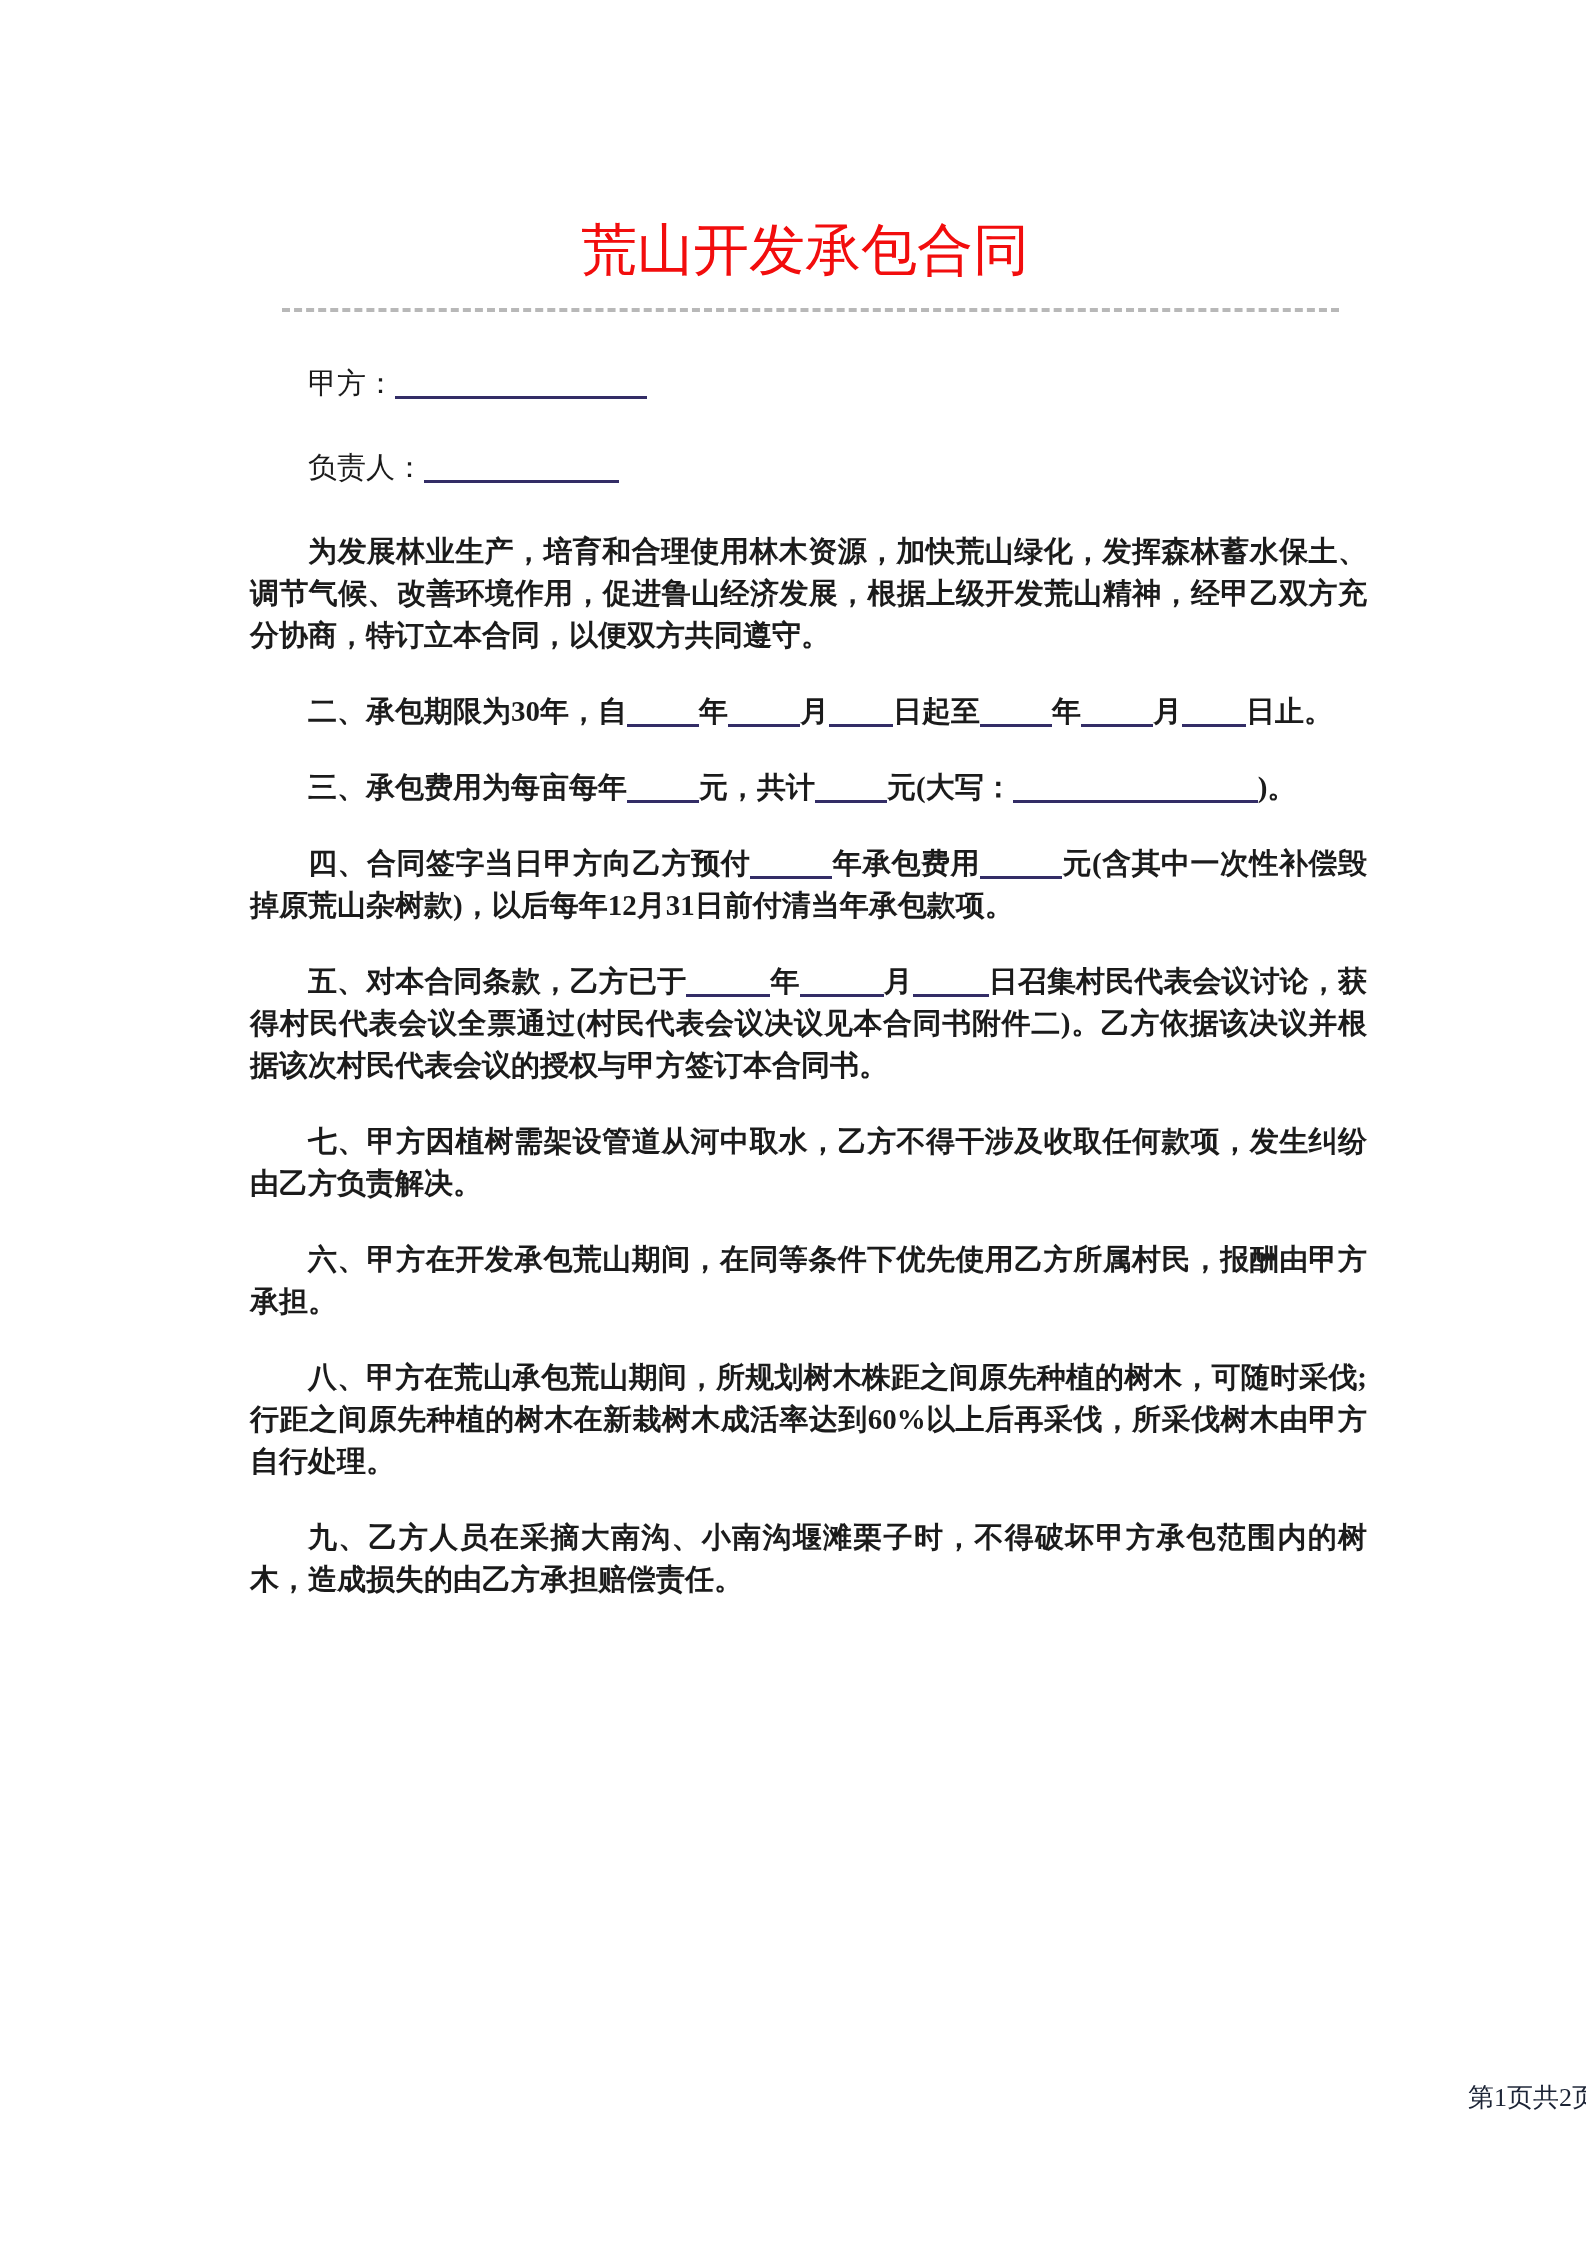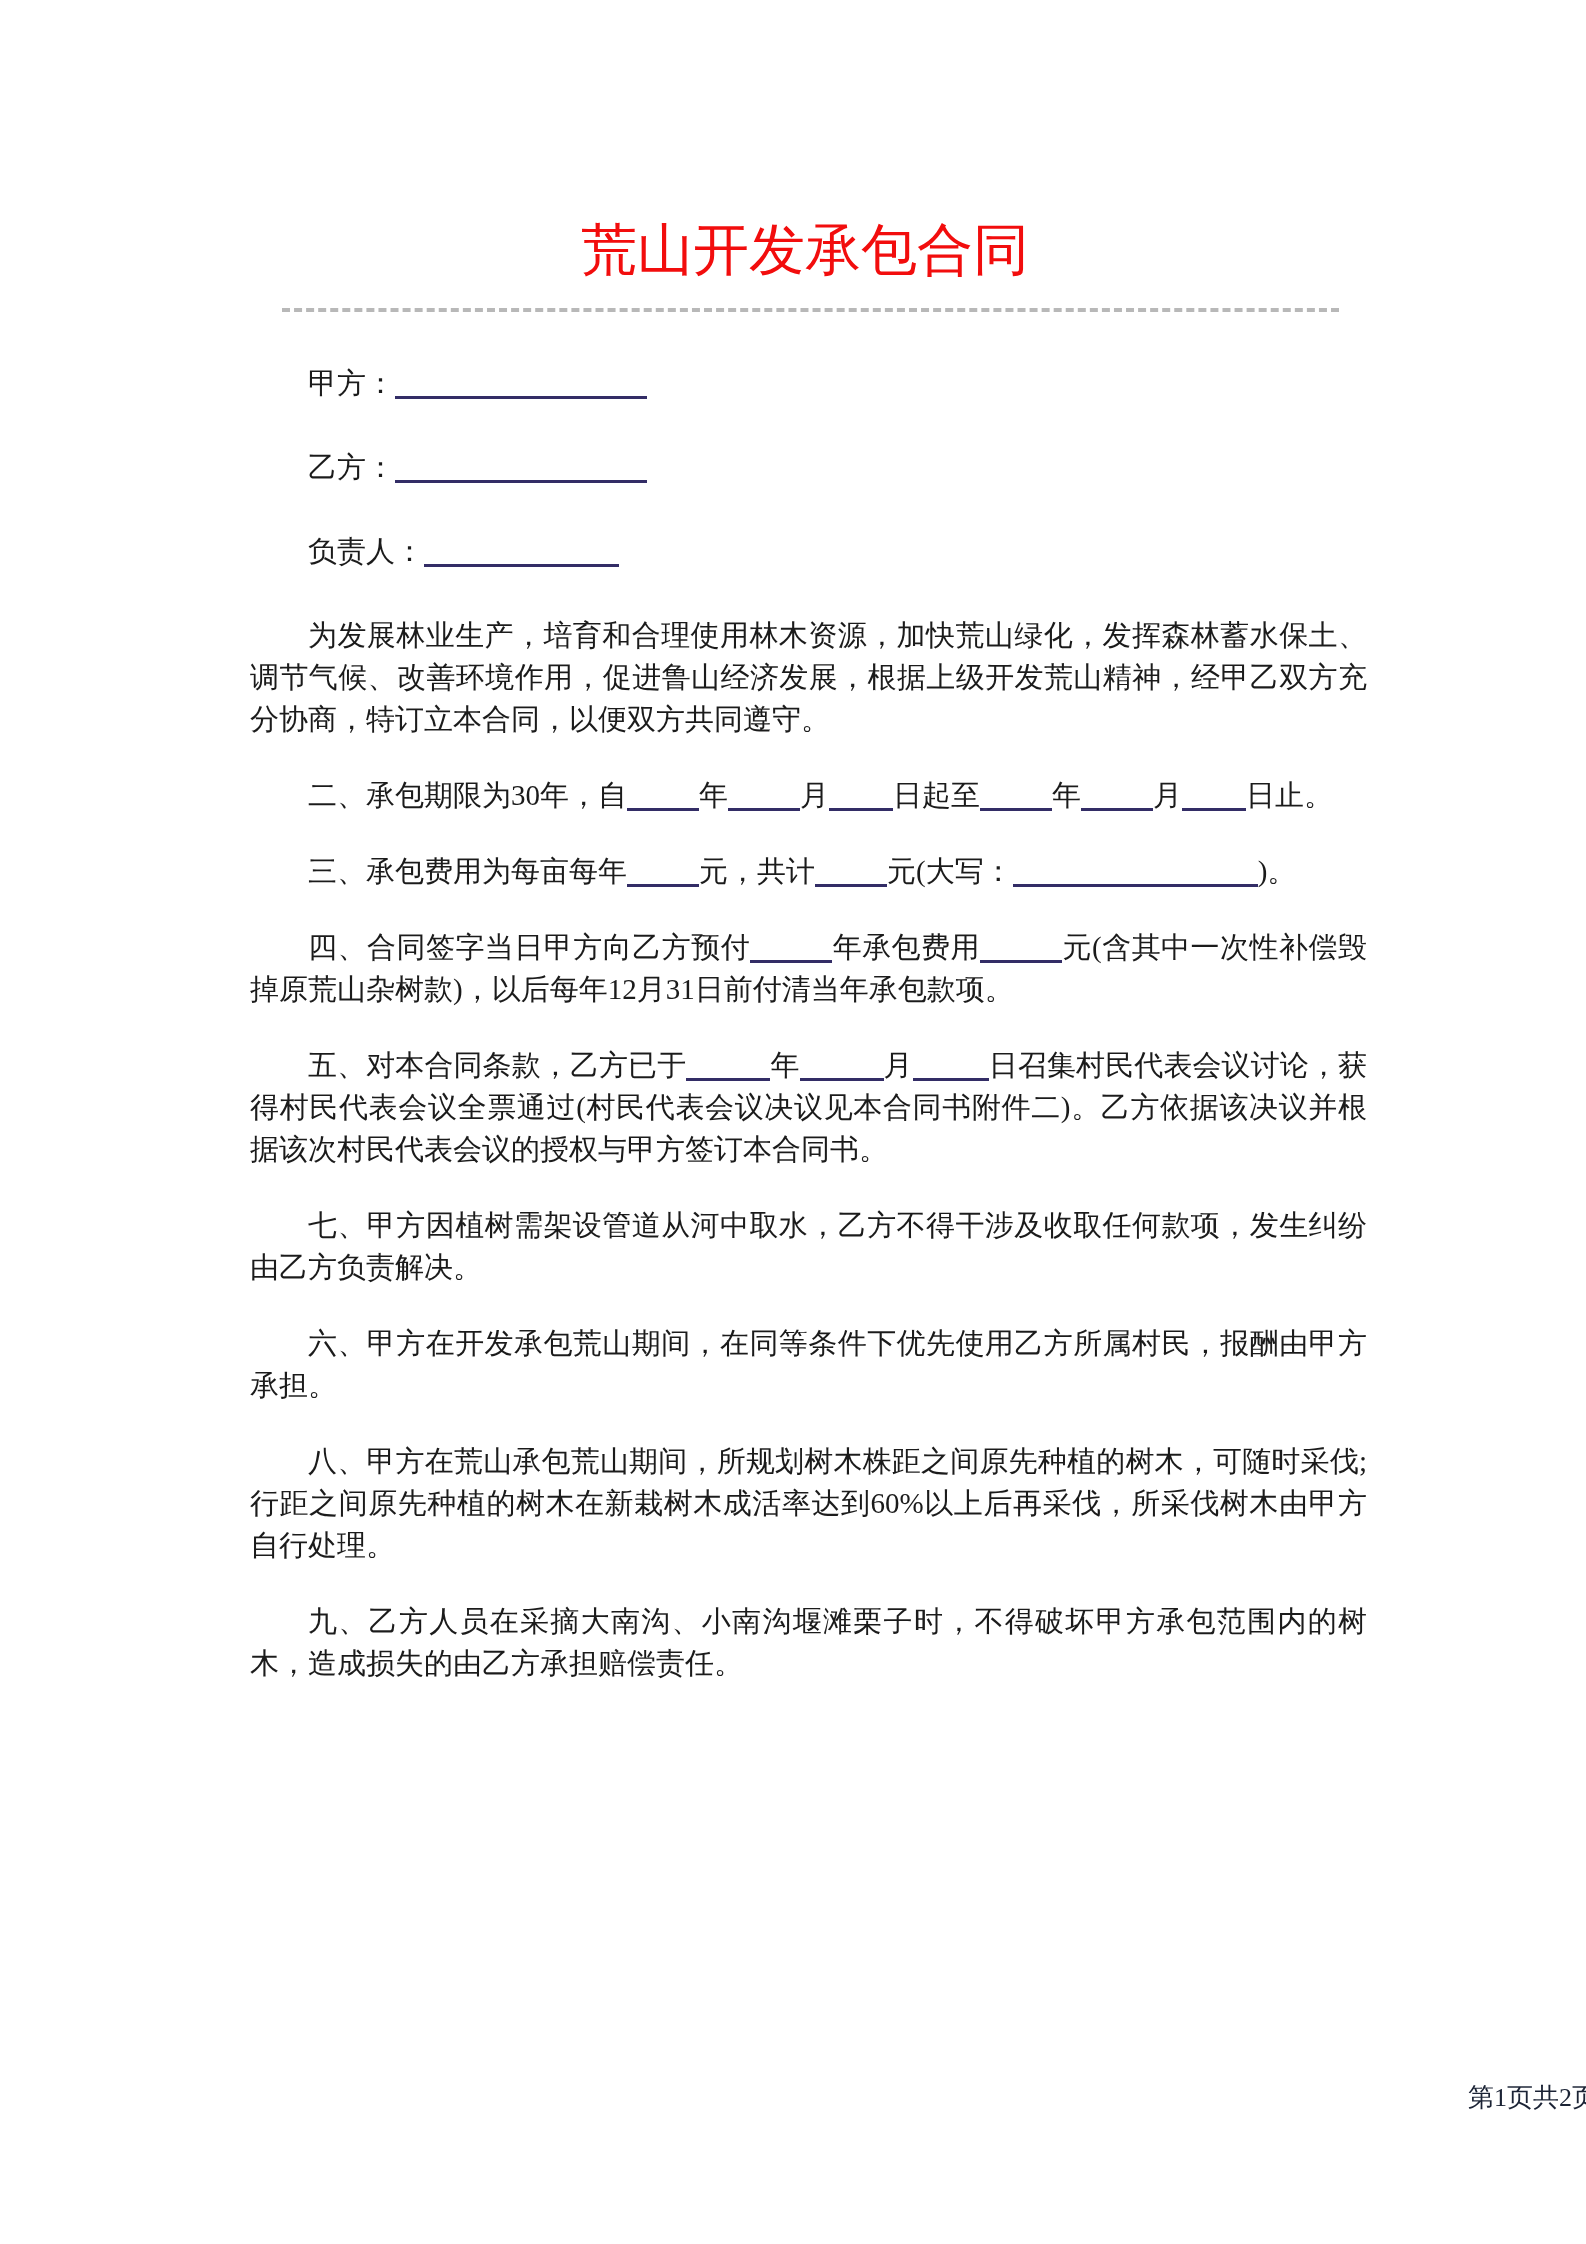--- a/index.html
+++ b/index.html
@@ -39,20 +39,21 @@
   }
   .body-text {
     margin: 0 231px 0 238px;
     font-size: 29px;
   }
   .para {
     margin: 16px 0 34px 0;
     line-height: 42px;
     text-indent: 58px;
     text-align: justify;
+    font-weight: bold;
   }
   .blank {
     display: inline-block;
     height: 26px;
     border-bottom: 3px solid var(--blank-color, #332d66);
     vertical-align: -6px;
   }
   .footer {
     position: absolute;
     top: 2080px;
@@ -64,21 +65,20 @@
   }
 </style>
 </head>
 <body>
 
 <div class="page" style="--title-color: #F20D0D; --body-text: #1B1B1B; --blank-color: #332D66; --sep-color: #B8B8B8; --footer-color: #1B2335; --page-bg: #FFFFFF;">
   <h1 class="title">荒山开发承包合同</h1>
   <div class="sep"></div>
   <div class="fields">
       <div class="field-row"><span>甲方：</span><span class="blank" style="width: 252px;"></span></div>
-      <div class="field-row"><span>乙方：</span><span class="blank" style="width: 252px;"></span></div>
       <div class="field-row"><span>负责人：</span><span class="blank" style="width: 195px;"></span></div>
     </div>
   <div class="body-text">
       <p class="para">为发展林业生产，培育和合理使用林木资源，加快荒山绿化，发挥森林蓄水保土、调节气候、改善环境作用，促进鲁山经济发展，根据上级开发荒山精神，经甲乙双方充分协商，特订立本合同，以便双方共同遵守。</p>
       <p class="para">二、承包期限为30年，自<span class="blank" style="width: 72px;"></span>年<span class="blank" style="width: 72px;"></span>月<span class="blank" style="width: 64px;"></span>日起至<span class="blank" style="width: 72px;"></span>年<span class="blank" style="width: 72px;"></span>月<span class="blank" style="width: 64px;"></span>日止。</p>
       <p class="para">三、承包费用为每亩每年<span class="blank" style="width: 72px;"></span>元，共计<span class="blank" style="width: 72px;"></span>元(大写：<span class="blank" style="width: 245px;"></span>)。</p>
       <p class="para">四、合同签字当日甲方向乙方预付<span class="blank" style="width: 82px;"></span>年承包费用<span class="blank" style="width: 82px;"></span>元(含其中一次性补偿毁掉原荒山杂树款)，以后每年12月31日前付清当年承包款项。</p>
       <p class="para">五、对本合同条款，乙方已于<span class="blank" style="width: 84px;"></span>年<span class="blank" style="width: 84px;"></span>月<span class="blank" style="width: 76px;"></span>日召集村民代表会议讨论，获得村民代表会议全票通过(村民代表会议决议见本合同书附件二)。乙方依据该决议并根据该次村民代表会议的授权与甲方签订本合同书。</p>
       <p class="para">七、甲方因植树需架设管道从河中取水，乙方不得干涉及收取任何款项，发生纠纷由乙方负责解决。</p>
       <p class="para">六、甲方在开发承包荒山期间，在同等条件下优先使用乙方所属村民，报酬由甲方承担。</p>

